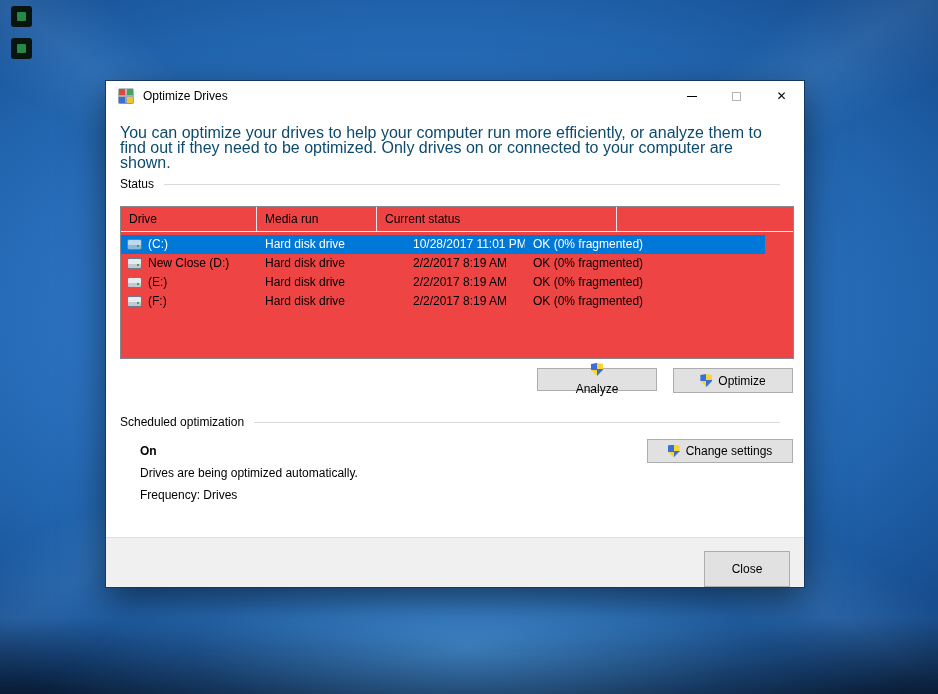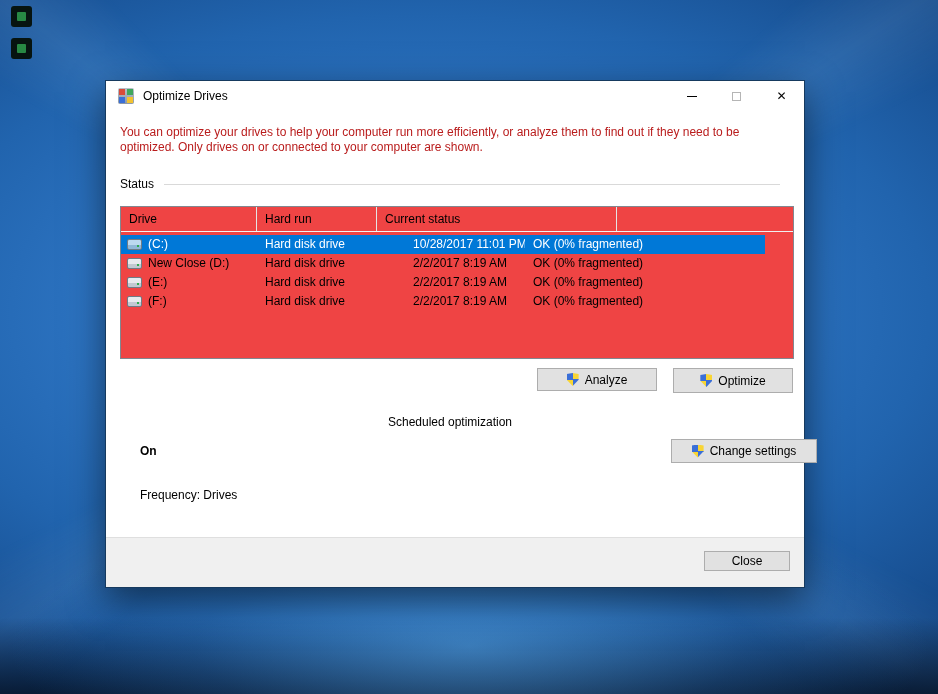--- a/index.html
+++ b/index.html
@@ -68,27 +68,27 @@
   }
   .win-title { margin-left: 9px; font-size: 12px; color: #000; }
   .controls { margin-left: auto; display: flex; height: 30px; }
   .ctrl { width: 45px; height: 30px; display: flex; align-items: center; justify-content: center; }
   .min-glyph { width: 10px; height: 1px; background: #000; }
   .max-glyph { width: 9px; height: 9px; border: 1px solid #b5b5b5; }
   .close-glyph { font-size: 12px; color: #000; line-height: 1; }
 
   .desc {
     position: absolute; left: 14px; top: 44px; width: 662px;
-    font-size: 12px; line-height: 15px; color: #b91c1c;
+    font-size: 16px; line-height: 15px; color: #0c4a6e;
   }
 
   .group-header { position: absolute; left: 14px; right: 24px; display: flex; align-items: center; gap: 10px; justify-content: center; }
   .group-header .line { flex: 1; border-top: 1px solid #d9d9d9; margin-top: 1px; }
   .gh-status { top: 96px; }
-  .gh-sched { top: 334px; flex-direction: column; }
+  .gh-sched { top: 334px; }
 
   
   .table {
     position: absolute; left: 14px; top: 125px; width: 674px; height: 153px;
     border: 1px solid #828790; background: #ef4444; overflow: hidden;
   }
   .thead { display: flex; height: 25px; border-bottom: 1px solid #f0f0f0; }
   .th {
     padding: 5px 0 0 8px; border-right: 1px solid #e5e5e5; color: #000;
     overflow: hidden; white-space: nowrap;
@@ -107,24 +107,24 @@
   .drive-icon::after {
     content: ''; position: absolute; right: 2px; bottom: 2px;
     width: 2px; height: 2px; background: #2fae4f;
   }
 
   
   .btn {
     position: absolute; display: flex; align-items: center; justify-content: center; gap: 6px;
     background: #e1e1e1; border: 1px solid #adadad; font-size: 12px; color: #000;
   }
-  .btn-analyze  { left: 431px; top: 287px; width: 120px; height: 23px; }
+  .btn-analyze  { left: 431px; top: 287px; width: 120px; height: 23px; flex-direction: column; }
   .btn-optimize { left: 567px; top: 287px; width: 120px; height: 25px; text-align: center; }
-  .btn-settings { left: 541px; top: 358px; width: 146px; height: 24px; margin-left: 24px; }
-  .btn-close    { right: 14px; top: 13px; width: 86px; height: 20px; }
+  .btn-settings { left: 541px; top: 358px; width: 146px; height: 24px; }
+  .btn-close    { right: 14px; top: 13px; width: 86px; height: 36px; }
   .shield {
     width: 12px; height: 13px; flex: 0 0 auto;
     clip-path: polygon(0% 8%, 50% 0%, 100% 8%, 100% 52%, 50% 100%, 0% 52%);
     background: conic-gradient(#f8d535 0% 25%, #3a6fd8 25% 50%, #f8d535 50% 75%, #3a6fd8 75% 100%);
   }
 
   .sched-state { position: absolute; left: 34px; top: 363px; font-weight: bold; }
   .sched-desc  { position: absolute; left: 34px; top: 385px; }
   .sched-freq  { position: absolute; left: 34px; top: 407px; }
 
@@ -169,21 +169,21 @@
     <p class="desc">You can optimize your drives to help your computer run more efficiently, or analyze them to find out if they need to be optimized. Only drives on or connected to your computer are shown.</p>
 
     <div class="group-header gh-status">
       <span>Status</span>
       <span class="line"></span>
     </div>
 
     <div class="table">
       <div class="thead">
         <div class="th c0">Drive</div>
-        <div class="th c2">Hard run</div>
+        <div class="th c2">Media run</div>
         <div class="th c3">Current status</div>
       </div>
       <div class="rows">
 
         <div class="drive-row selected" style="background: rgb(0, 120, 215); color: rgb(255, 255, 255);">
           <div class="cell first c0">
             <span class="drive-icon sys"></span>
             <span>(C:)</span>
           </div>
           <div class="cell c1">Hard disk drive</div>
@@ -232,20 +232,21 @@
       <span class="shield" style="background: conic-gradient(rgb(248, 213, 53) 0%, rgb(248, 213, 53) 25%, rgb(58, 111, 216) 25%, rgb(58, 111, 216) 50%, rgb(248, 213, 53) 50%, rgb(248, 213, 53) 75%, rgb(58, 111, 216) 75%, rgb(58, 111, 216) 100%);"></span>
       <span>Optimize</span>
     </button>
 
     <div class="group-header gh-sched">
       <span>Scheduled optimization</span>
       <span class="line"></span>
     </div>
 
     <div class="sched-state">On</div>
+    <div class="sched-desc">Drives are being optimized automatically.</div>
     <div class="sched-freq">Frequency: Drives</div>
 
     <button class="btn btn-settings">
       <span class="shield" style="background: conic-gradient(rgb(248, 213, 53) 0%, rgb(248, 213, 53) 25%, rgb(58, 111, 216) 25%, rgb(58, 111, 216) 50%, rgb(248, 213, 53) 50%, rgb(248, 213, 53) 75%, rgb(58, 111, 216) 75%, rgb(58, 111, 216) 100%);"></span>
       <span>Change settings</span>
     </button>
 
     <div class="footer">
       <button class="btn btn-close">Close</button>
     </div>

